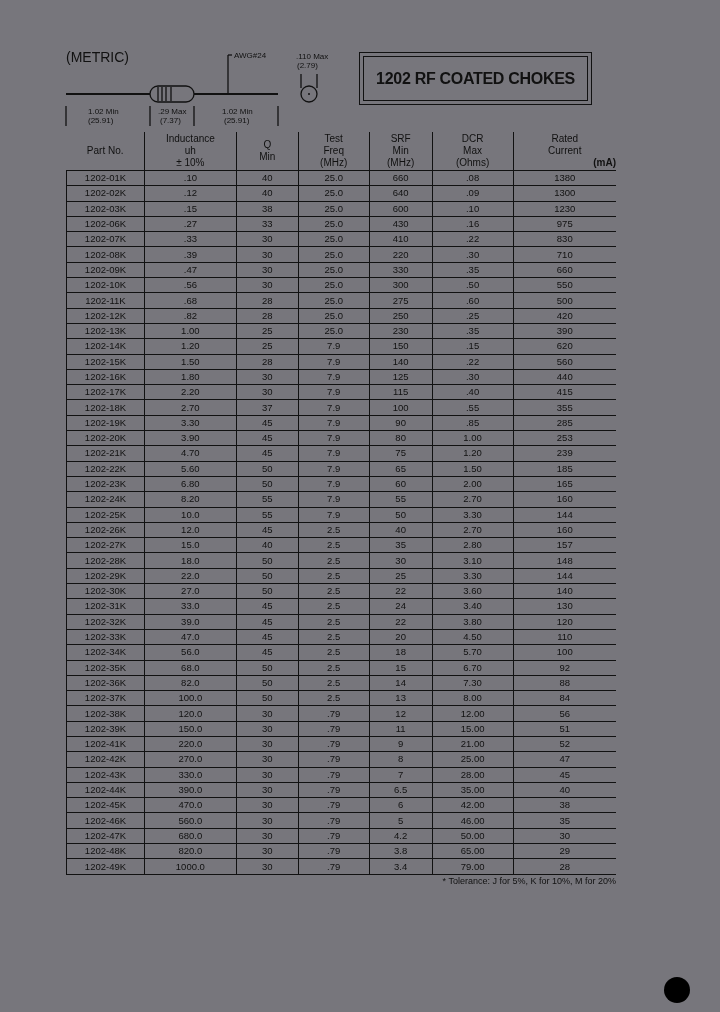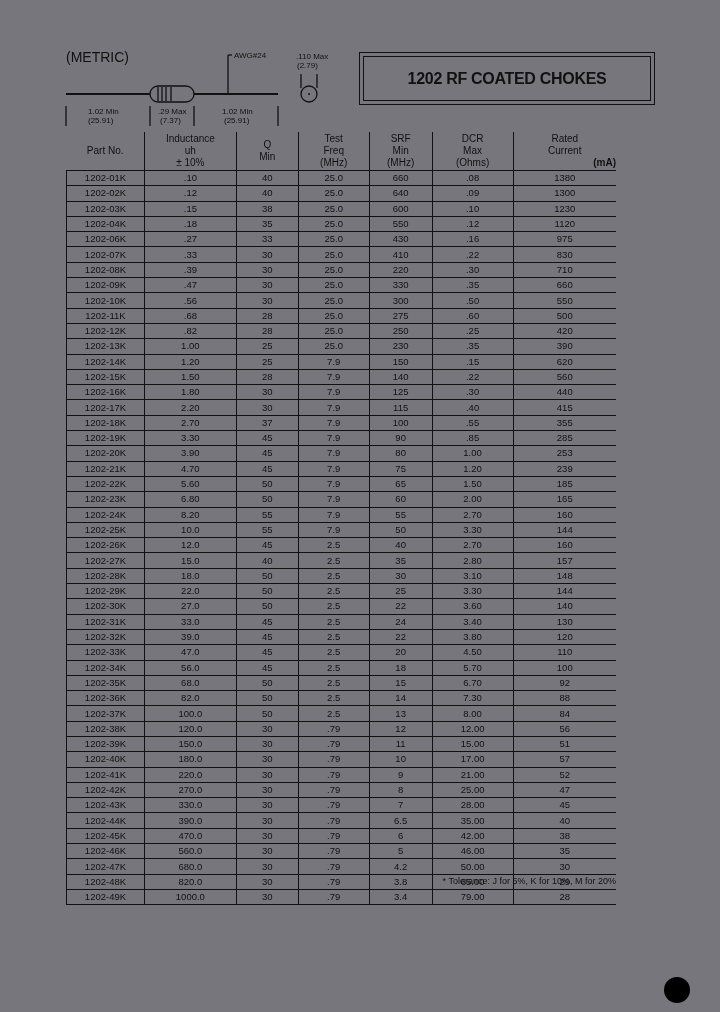--- a/index.html
+++ b/index.html
@@ -3,21 +3,21 @@
 <meta charset="utf-8">
 <style>
   html, body { margin:0; padding:0; }
   body {
     width:720px; height:1012px; background:#77767c; position:relative; overflow:hidden;
     font-family:"Liberation Sans", sans-serif; color:#111;
   }
   .metric { position:absolute; left:66px; top:49px; font-size:14px; }
   .diagram { position:absolute; left:60px; top:44px; width:300px; height:90px; }
   .title-box {
-    position:absolute; left:359px; top:52px; width:296px; height:53px;
+    position:absolute; left:359px; top:52px; width:233px; height:53px;
     border:1px solid #111; box-sizing:border-box;
   }
   .title-box .inner {
     position:absolute; left:3px; top:3px; right:3px; bottom:3px; border:1px solid #111;
     display:flex; align-items:center; justify-content:center;
     font-weight:bold; font-size:16px; letter-spacing:-0.3px;
   }
   table.spec {
     position:absolute; left:66px; top:132px; width:550px;
     border-collapse:collapse; font-size:9.5px;
@@ -152,29 +152,20 @@
       <tr>
         <td>1202-03K</td>
         <td>.15</td>
         <td>38</td>
         <td>25.0</td>
         <td>600</td>
         <td>.10</td>
         <td>1230</td>
       </tr>
       <tr>
-        <td>1202-04K</td>
-        <td>.18</td>
-        <td>35</td>
-        <td>25.0</td>
-        <td>550</td>
-        <td>.12</td>
-        <td>1120</td>
-      </tr>
-      <tr>
         <td>1202-06K</td>
         <td>.27</td>
         <td>33</td>
         <td>25.0</td>
         <td>430</td>
         <td>.16</td>
         <td>975</td>
       </tr>
       <tr>
         <td>1202-07K</td>
@@ -465,29 +456,20 @@
         <td>56</td>
       </tr>
       <tr>
         <td>1202-39K</td>
         <td>150.0</td>
         <td>30</td>
         <td>.79</td>
         <td>11</td>
         <td>15.00</td>
         <td>51</td>
-      </tr>
-      <tr>
-        <td>1202-40K</td>
-        <td>180.0</td>
-        <td>30</td>
-        <td>.79</td>
-        <td>10</td>
-        <td>17.00</td>
-        <td>57</td>
       </tr>
       <tr>
         <td>1202-41K</td>
         <td>220.0</td>
         <td>30</td>
         <td>.79</td>
         <td>9</td>
         <td>21.00</td>
         <td>52</td>
       </tr>

